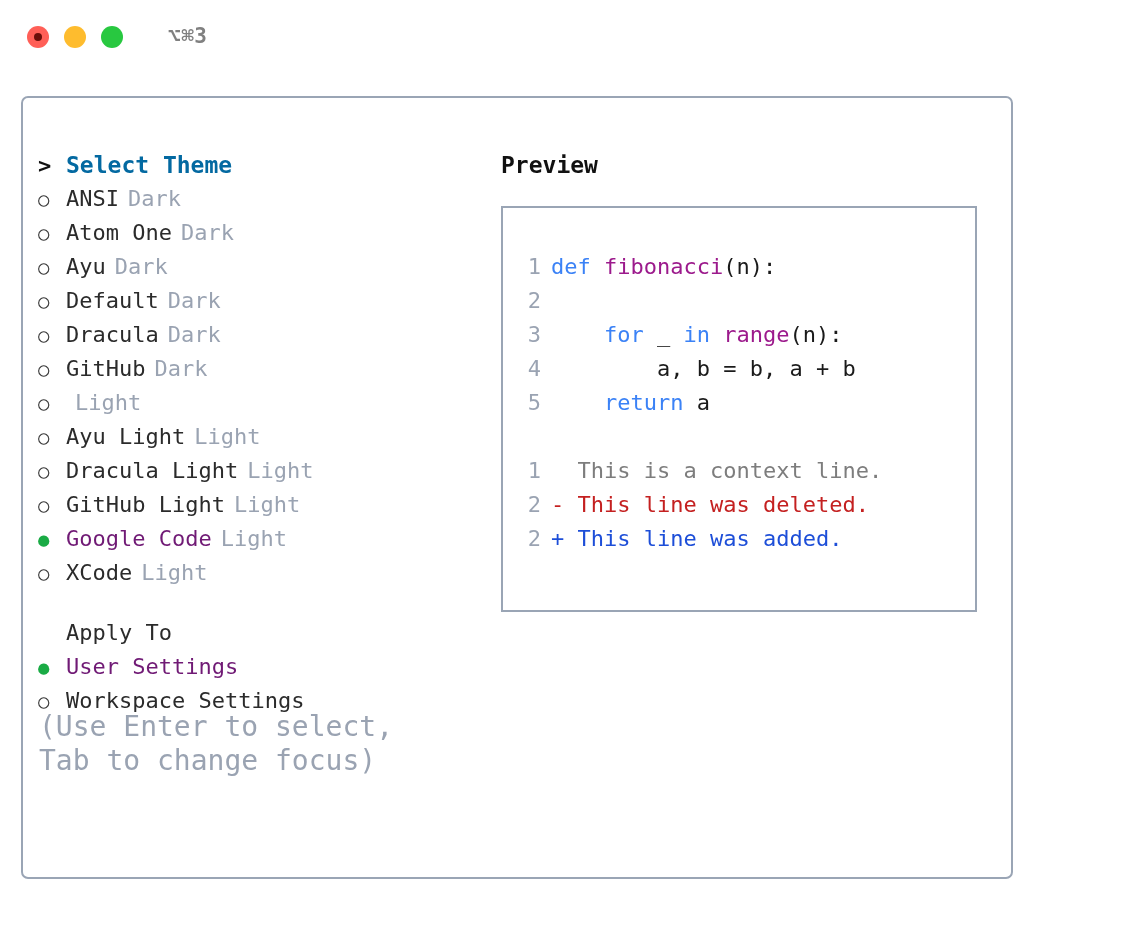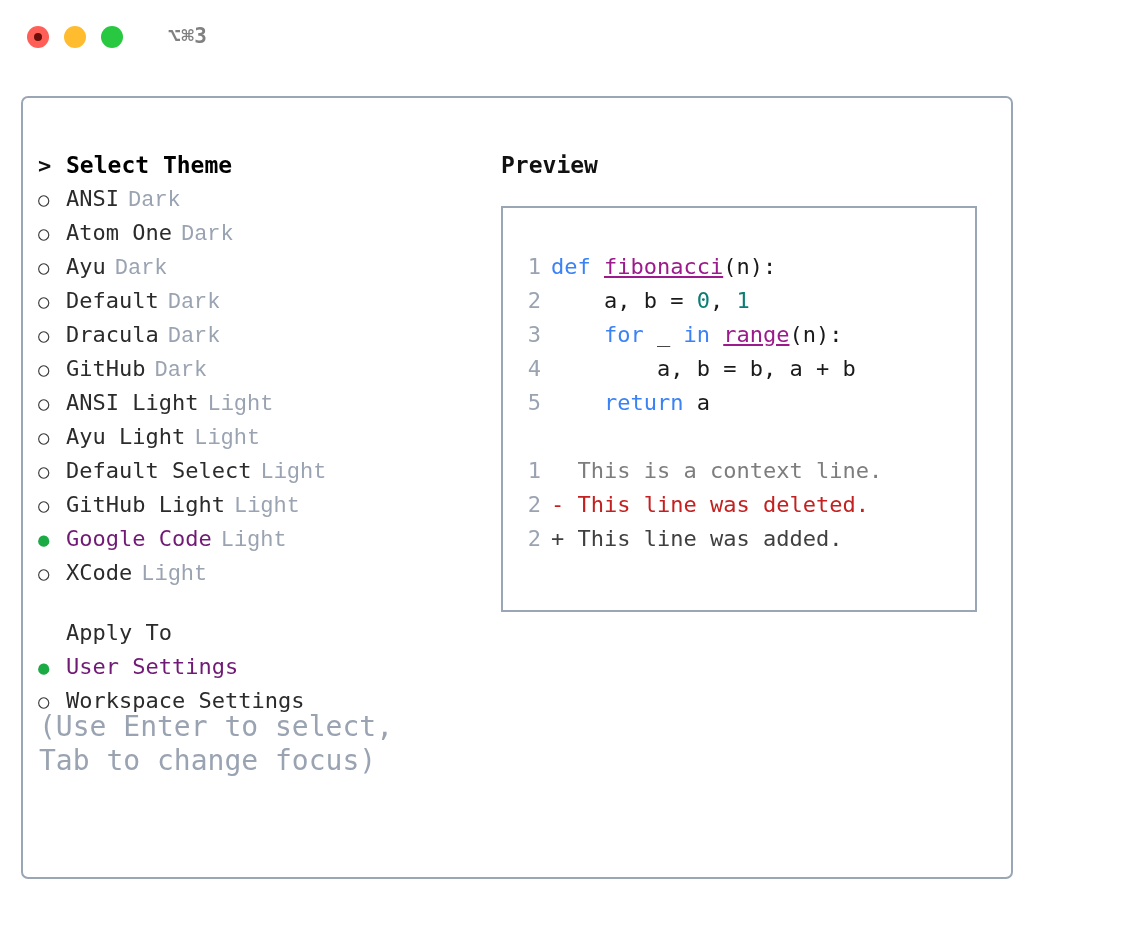--- a/index.html
+++ b/index.html
@@ -112,33 +112,32 @@
   .marker-empty {
     color: #3a3a3a;
     font-size: 19px;
   }
   .marker-filled {
     color: #1aab45;
     font-size: 19px;
   }
   .row-title {
     font-weight: bold;
-    color: #000000;
+    color: #0369a1;
     font-size: 23px;
   }
   .name {
     color: #2b2b2b;
   }
   .name-selected {
     color: #701a75;
   }
   .kind {
     color: #9aa3b2;
     padding-left: 9px;
-    font-family: Liberation Mono, monospace;
   }
   .section-head {
     margin-top: 26px;
   }
   .section-head .name {
     color: #2b2b2b;
   }
 
   .hint {
     position: absolute;
@@ -192,26 +191,26 @@
     text-align: right;
     color: #9aa3b2;
     padding-right: 10px;
     box-sizing: border-box;
   }
   .code-text { white-space: pre; }
   .spacer-line { height: 34px; }
 
   
   .tok-kw   { color: #3b82f6; }
-  .tok-fn   { color: #9c1a8c; text-decoration: underline; }
+  .tok-fn   { color: #9c1a8c; }
   .tok-num  { color: #0b7d76; }
   .tok-pl   { color: #1a1a1a; }
   .tok-ctx  { color: #7d7d7d; }
   .tok-del  { color: #c42020; text-align: right; }
-  .tok-add  { color: #404040; }
+  .tok-add  { color: #1d4ed8; }
 </style>
 </head>
 <body>
 
 <div class="window">
 
   <div class="titlebar">
     <div class="lights">
       <div class="light light-close"></div>
       <div class="light light-min"></div>
@@ -229,23 +228,23 @@
         <span class="row-title">Select Theme</span>
       </div>
 
       <div id="theme-items">
           <div class="row"><span class="marker marker-empty">○</span><span class="name">ANSI</span><span class="kind">Dark</span></div>
           <div class="row"><span class="marker marker-empty">○</span><span class="name">Atom One</span><span class="kind">Dark</span></div>
           <div class="row"><span class="marker marker-empty">○</span><span class="name">Ayu</span><span class="kind">Dark</span></div>
           <div class="row"><span class="marker marker-empty">○</span><span class="name">Default</span><span class="kind">Dark</span></div>
           <div class="row"><span class="marker marker-empty">○</span><span class="name">Dracula</span><span class="kind">Dark</span></div>
           <div class="row"><span class="marker marker-empty">○</span><span class="name">GitHub</span><span class="kind">Dark</span></div>
-          <div class="row"><span class="marker marker-empty">○</span><span class="name">ANSI Light</span><span class="kind">Light</span></div>
+          <div class="row"><span class="marker marker-empty">○</span><span class="kind">Light</span></div>
           <div class="row"><span class="marker marker-empty">○</span><span class="name">Ayu Light</span><span class="kind">Light</span></div>
-          <div class="row"><span class="marker marker-empty">○</span><span class="name">Default Select</span><span class="kind">Light</span></div>
+          <div class="row"><span class="marker marker-empty">○</span><span class="name">Dracula Light</span><span class="kind">Light</span></div>
           <div class="row"><span class="marker marker-empty">○</span><span class="name">GitHub Light</span><span class="kind">Light</span></div>
           <div class="row"><span class="marker marker-filled">●</span><span class="name name-selected">Google Code</span><span class="kind">Light</span></div>
           <div class="row"><span class="marker marker-empty">○</span><span class="name">XCode</span><span class="kind">Light</span></div>
         </div>
 
       <div class="row section-head">
         <span class="marker"></span>
         <span class="name">Apply To</span>
       </div>
 
@@ -257,21 +256,21 @@
 
     <div class="hint">(Use Enter to select, Tab to change focus)</div>
 
     <div class="right-col">
       <div class="preview-label">Preview</div>
 
       <div class="code-box">
         <div class="code-inner">
           <div id="code-lines">
               <div class="code-line"><span class="lineno">1</span><span class="code-text"><span class="tok-kw">def </span><span class="tok-fn">fibonacci</span><span class="tok-pl">(n):</span></span></div>
-              <div class="code-line"><span class="lineno">2</span><span class="code-text"><span class="tok-pl">    a, b = </span><span class="tok-num">0</span><span class="tok-pl">, </span><span class="tok-num">1</span></span></div>
+              <div class="code-line"><span class="lineno">2</span></div>
               <div class="code-line"><span class="lineno">3</span><span class="code-text"><span class="tok-pl">    </span><span class="tok-kw">for</span><span class="tok-pl"> _ </span><span class="tok-kw">in</span><span class="tok-pl"> </span><span class="tok-fn">range</span><span class="tok-pl">(n):</span></span></div>
               <div class="code-line"><span class="lineno">4</span><span class="code-text"><span class="tok-pl">        a, b = b, a + b</span></span></div>
               <div class="code-line"><span class="lineno">5</span><span class="code-text"><span class="tok-pl">    </span><span class="tok-kw">return</span><span class="tok-pl"> a</span></span></div>
             </div>
           <div class="spacer-line"></div>
           <div id="diff-lines">
               <div class="code-line"><span class="lineno">1</span><span class="code-text tok-ctx">  This is a context line.</span></div>
               <div class="code-line"><span class="lineno">2</span><span class="code-text tok-del">- This line was deleted.</span></div>
               <div class="code-line"><span class="lineno">2</span><span class="code-text tok-add">+ This line was added.</span></div>
             </div>

